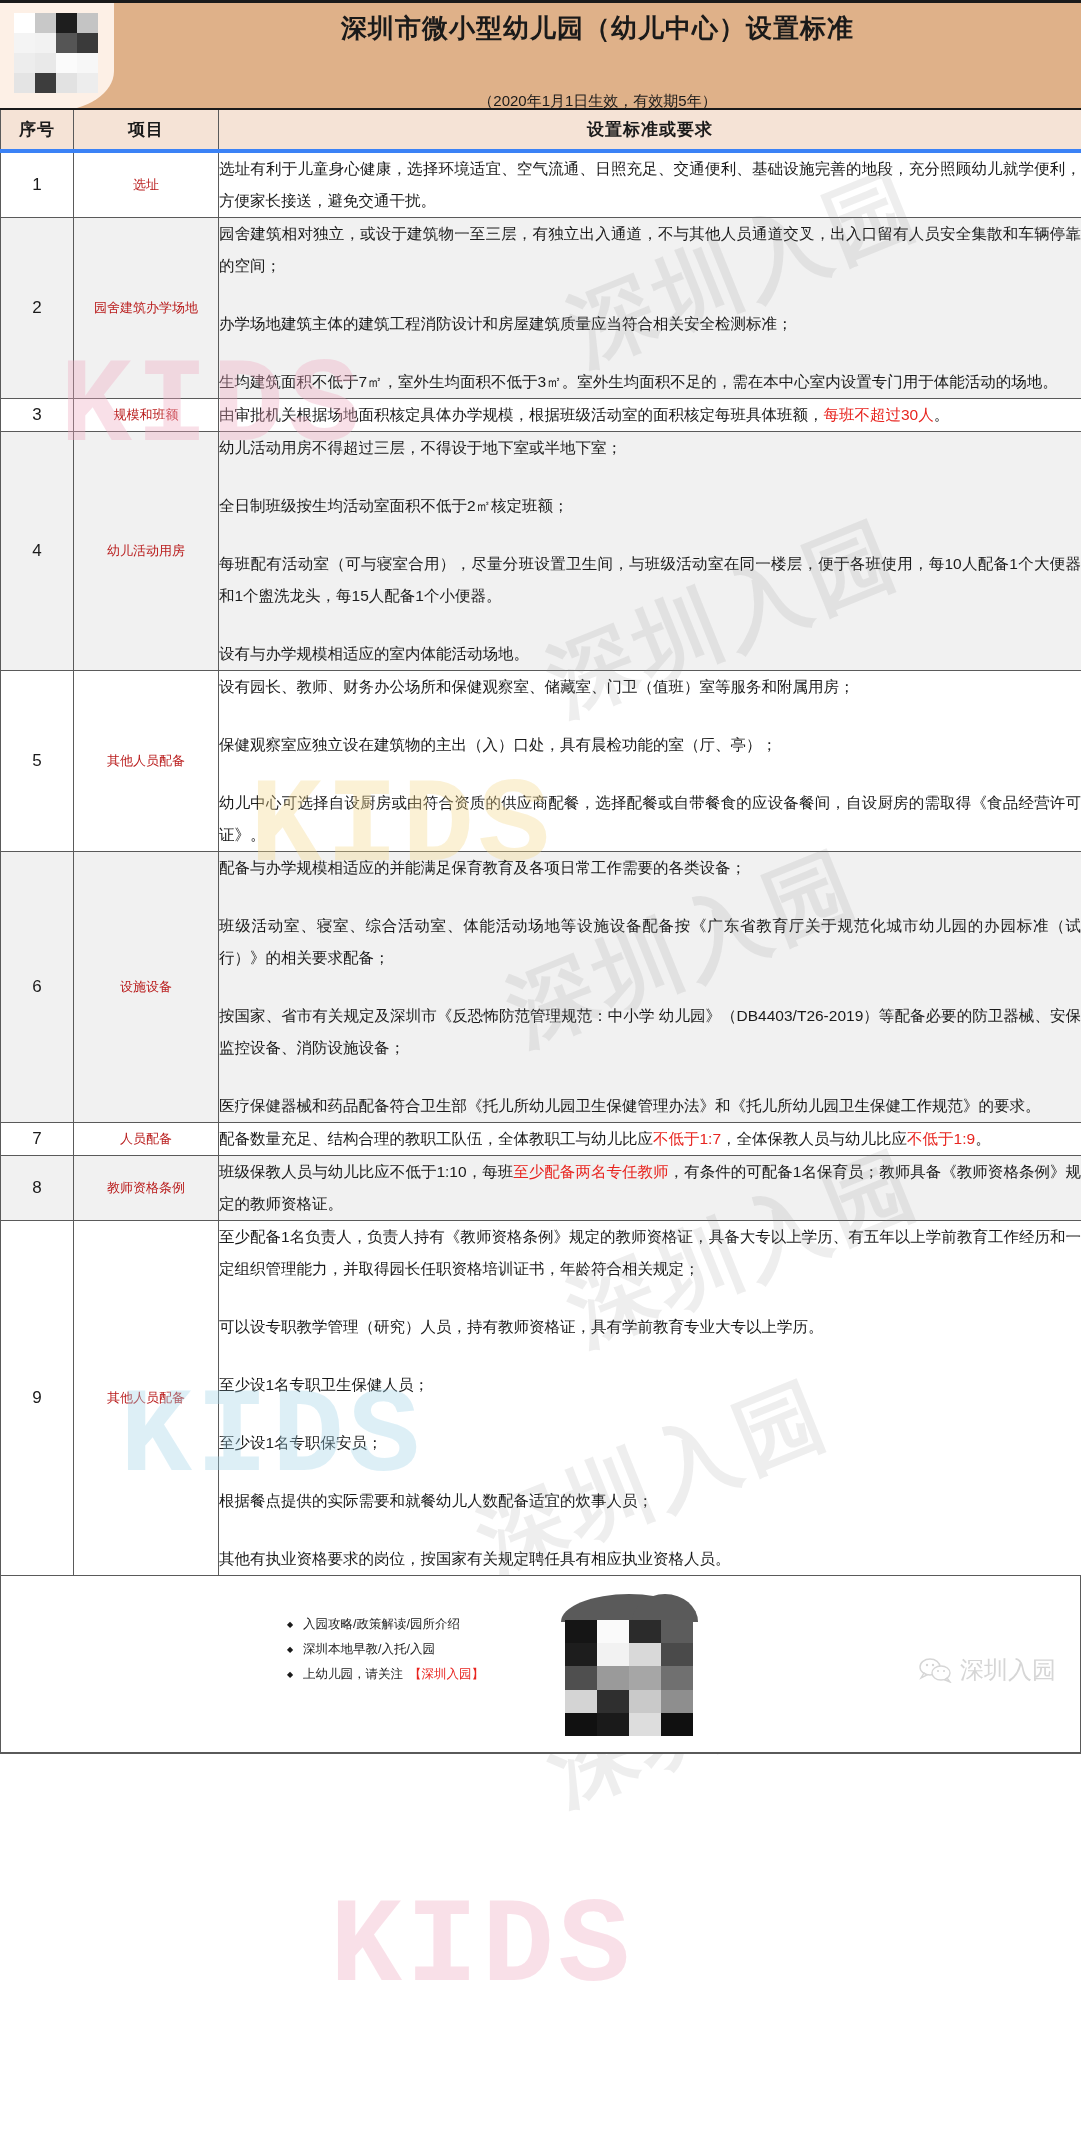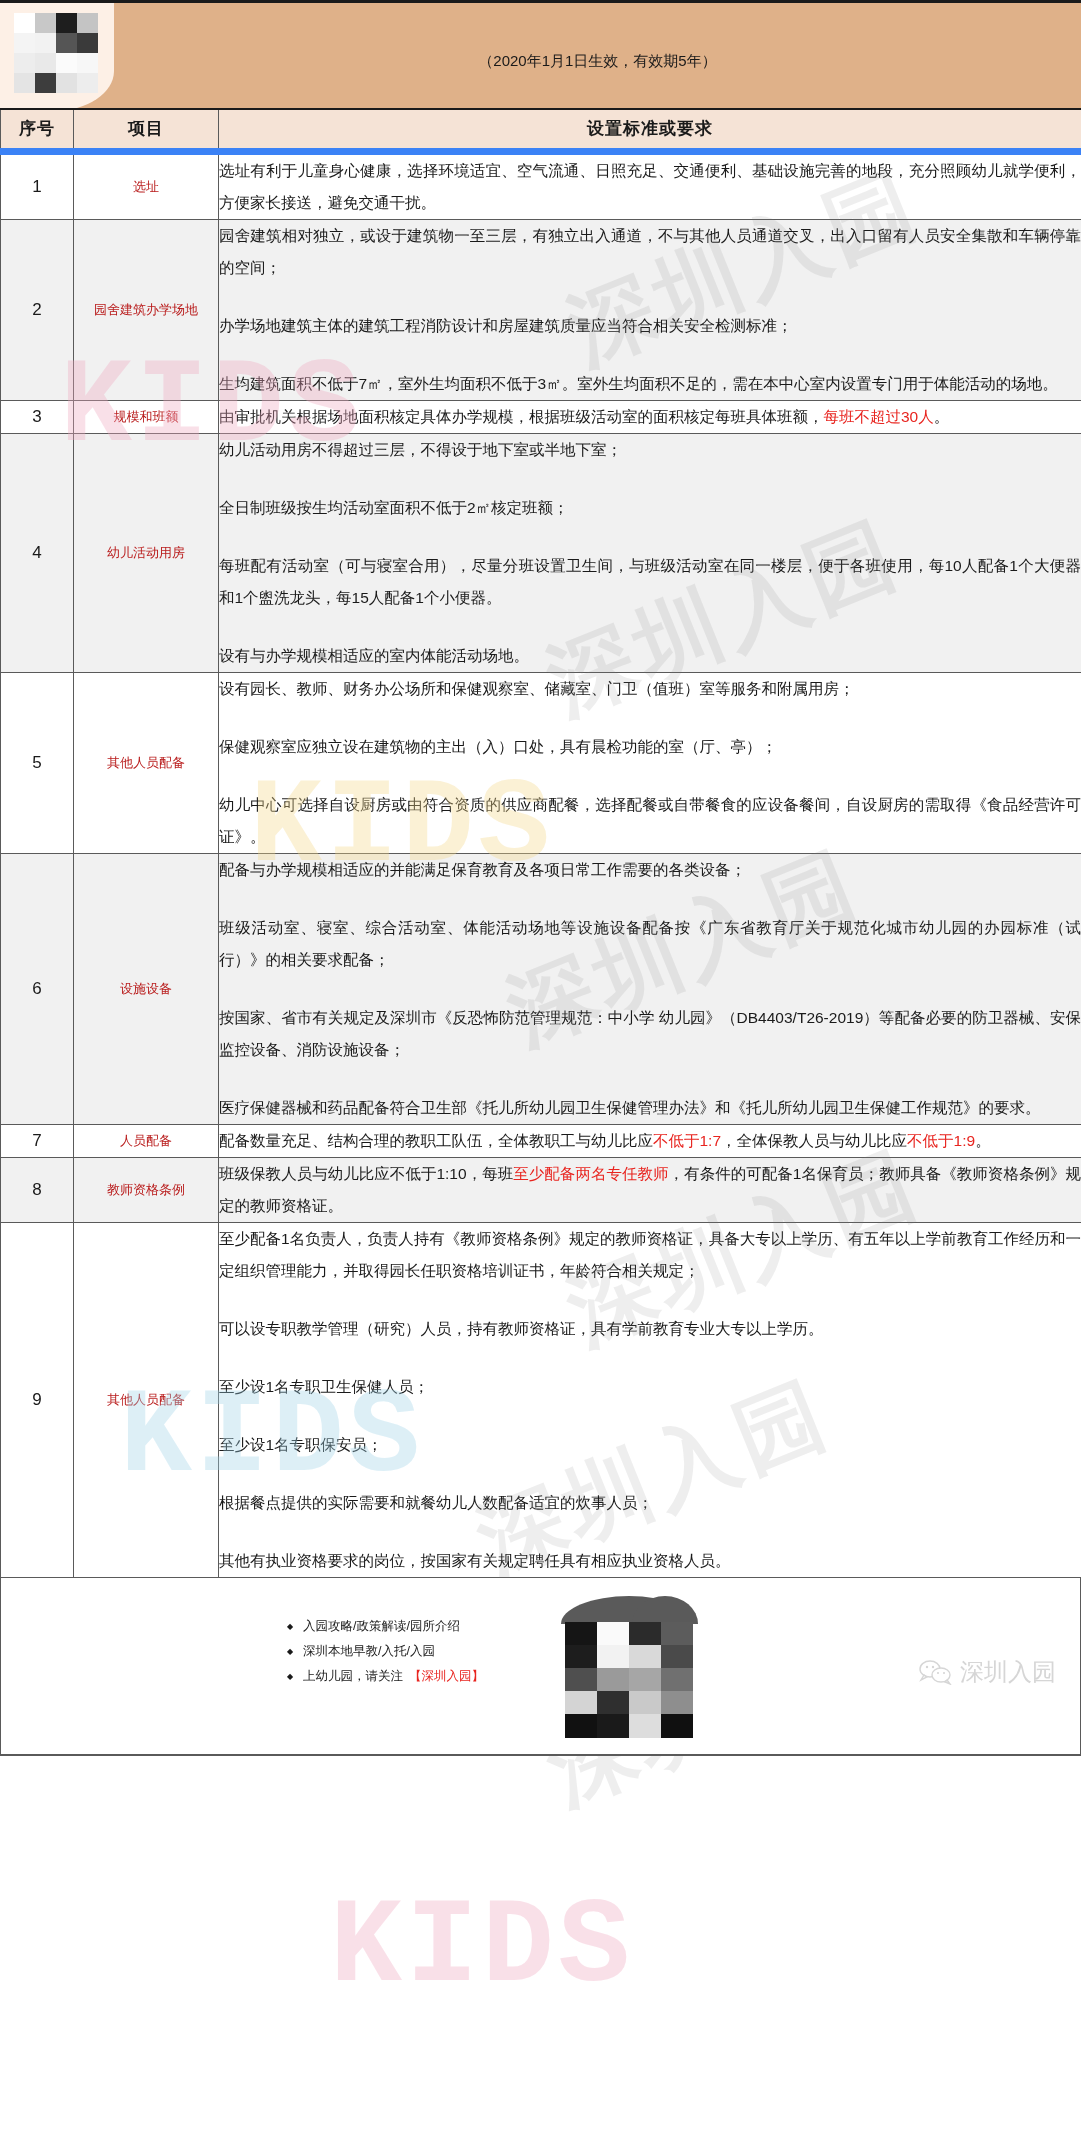--- a/index.html
+++ b/index.html
@@ -85,21 +85,21 @@
   }
   table.std thead th {
     background: #f5e3d6;
     font-size: 17px;
     font-weight: bold;
     color: #1a1a1a;
     height: 42px;
     text-align: center;
     letter-spacing: 1px;
     border-top: 2px solid #1a1a1a;
-    border-bottom: 7px solid #3b82f6;
+    border-bottom: 4px solid #3b82f6;
   }
   col.c-no   { width: 73px; }
   col.c-item { width: 145px; }
   col.c-req  { width: 863px; }
 
   td.no {
     text-align: center;
     font-size: 17px;
     color: #1a1a1a;
   }
@@ -237,20 +237,21 @@
           <div style="background: rgb(233, 233, 233);"></div>
           <div style="background: rgb(251, 251, 251);"></div>
           <div style="background: rgb(247, 247, 247);"></div>
           <div style="background: rgb(228, 228, 228);"></div>
           <div style="background: rgb(61, 61, 61);"></div>
           <div style="background: rgb(226, 226, 226);"></div>
           <div style="background: rgb(237, 237, 237);"></div>
         </div>
     </div>
     <div class="header-titles">
+      <div class="h-title">深圳市微小型幼儿园（幼儿中心）设置标准</div>
       <div class="h-sub">（2020年1月1日生效，有效期5年）</div>
     </div>
   </div>
 
   <div class="wm-layer">
     <div class="wm" style="left:560px; top:210px;">深圳入园</div>
     <div class="wm" style="left:540px; top:560px;">深圳入园</div>
     <div class="wm" style="left:500px; top:890px;">深圳入园</div>
     <div class="wm" style="left:560px; top:1190px;">深圳入园</div>
     <div class="wm" style="left:470px; top:1420px;">深圳入园</div>

